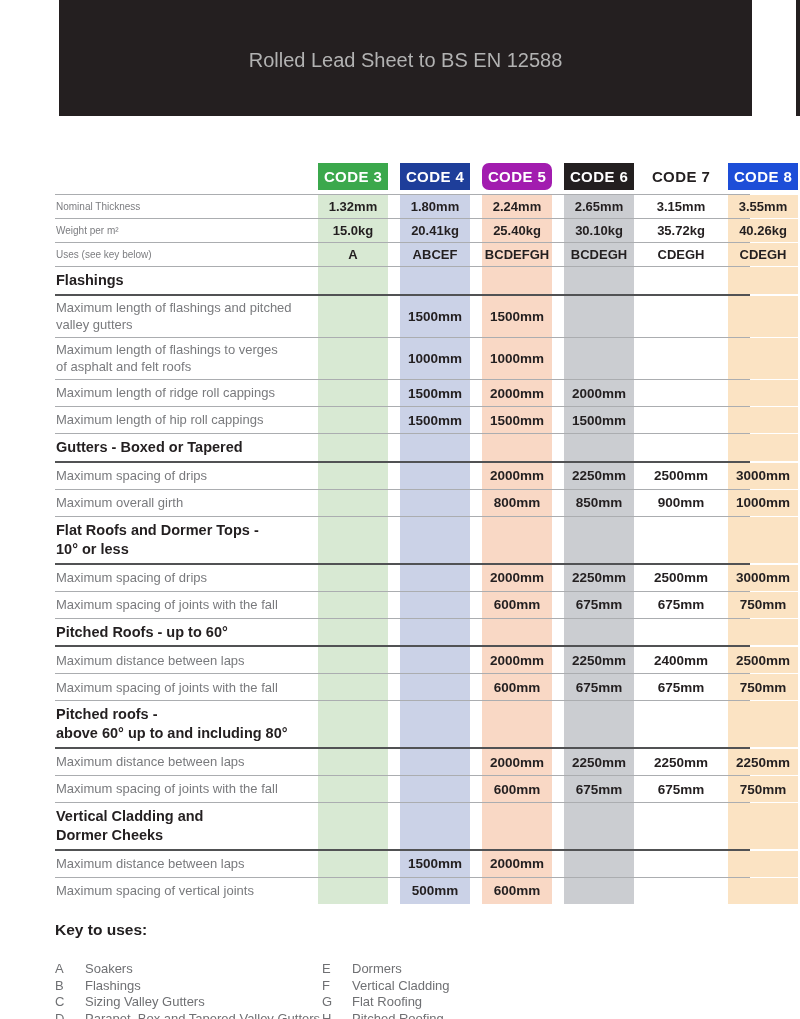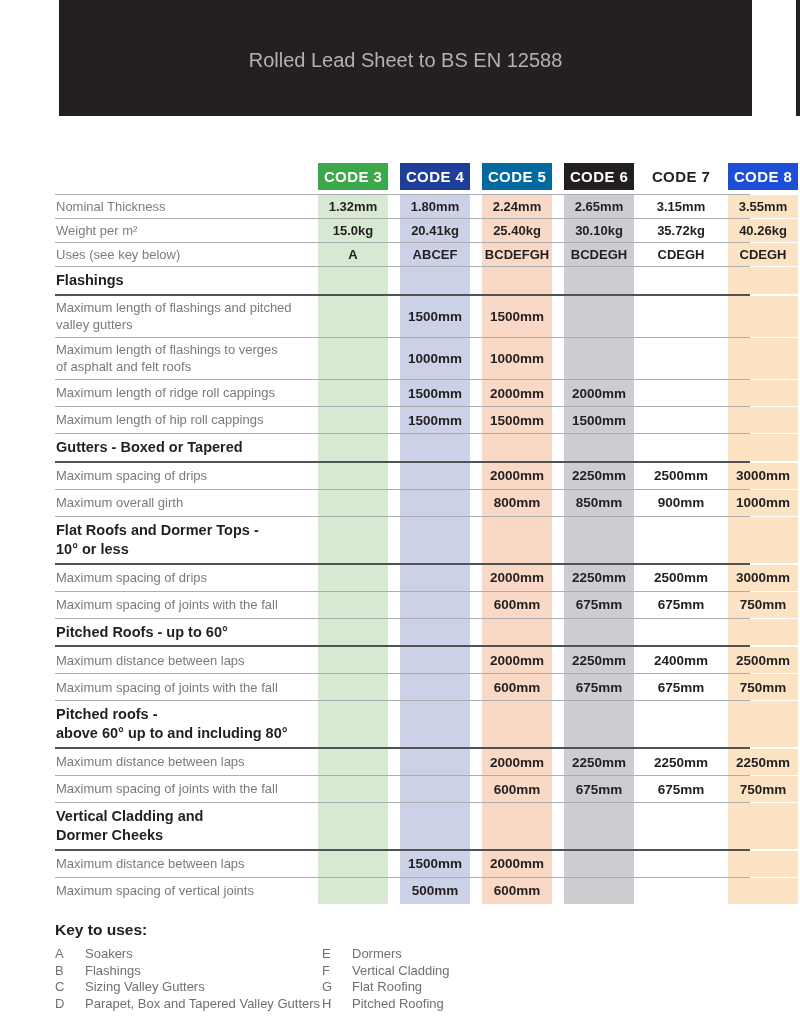--- a/index.html
+++ b/index.html
@@ -27,50 +27,50 @@
   .trow{border-bottom:1px solid #abadb0;}
   .trow.section{border-bottom:2px solid #515254;}
   .trow:last-child{border-bottom:none;text-align:right;}
   .trow.spec{min-height:23px;}
   .trow.data{min-height:26px;}
   .trow.section{min-height:24px;}
   .label-cell{
     display:flex;align-items:center;color:#797a7d;font-size:13px;
     white-space:pre-line;line-height:1.35;padding:3px 8px 3px 1px;
   }
-  .spec .label-cell{font-size:13px;color:#7c7d80;padding-top:1px;padding-bottom:1px;}
+  .spec .label-cell{font-size:10px;color:#7c7d80;padding-top:1px;padding-bottom:1px;}
   .section .label-cell{color:#231f20;font-weight:bold;font-size:14.5px;line-height:1.3;padding:4px 8px 4px 1px;}
   .vcell{
     display:flex;align-items:center;justify-content:center;
     font-weight:bold;font-size:13.5px;color:#231f20;
   }
   .spec .vcell{font-size:13px;}
 
   .key{position:absolute;left:55px;top:921px;width:680px;}
-  .key-title{font-weight:bold;font-size:15.5px;color:#232021;margin-bottom:7px;}
+  .key-title{font-weight:bold;font-size:15.5px;color:#232021;margin-bottom:22px;}
   .key-cols{display:flex;}
   .key-col-left{width:267px;}
   .key-col-right{flex:1;}
   .key-item{display:flex;font-size:13px;color:#6f7073;line-height:16.5px;}
   .key-letter{width:30px;flex:0 0 30px;}
 </style>
 </head>
 <body>
 
 <div class="page-header">
   <div class="page-subtitle">Rolled Lead Sheet to BS EN 12588</div>
 </div>
 <div class="edge-strip"></div>
 
 <div class="table-area">
   <div class="grid-row badge-row">
       <div></div>
       <div class="badge" style="background: rgb(59, 168, 76); color: rgb(255, 255, 255);">CODE 3</div>
       <div class="badge" style="background: rgb(30, 62, 154); color: rgb(255, 255, 255);">CODE 4</div>
-      <div class="badge" style="background: #0369a1; color: rgb(255, 255, 255);">CODE 5</div>
+      <div class="badge" style="background: #a21caf; color: rgb(255, 255, 255); border-radius: 7px;">CODE 5</div>
       <div class="badge" style="background: rgb(35, 31, 32); color: rgb(255, 255, 255);">CODE 6</div>
       <div class="badge" style="background: rgb(255, 255, 255); color: rgb(35, 31, 32);">CODE 7</div>
       <div class="badge" style="background: #1d4ed8; color: rgb(255, 255, 255);">CODE 8</div>
     </div>
   <div class="tbody">
       <div class="grid-row trow spec">
         <div class="label-cell">Nominal Thickness</div>
         <div class="vcell" style="background: rgb(216, 233, 211);">1.32mm</div>
         <div class="vcell" style="background: rgb(203, 210, 231);">1.80mm</div>
         <div class="vcell" style="background: rgb(249, 216, 197);">2.24mm</div>

